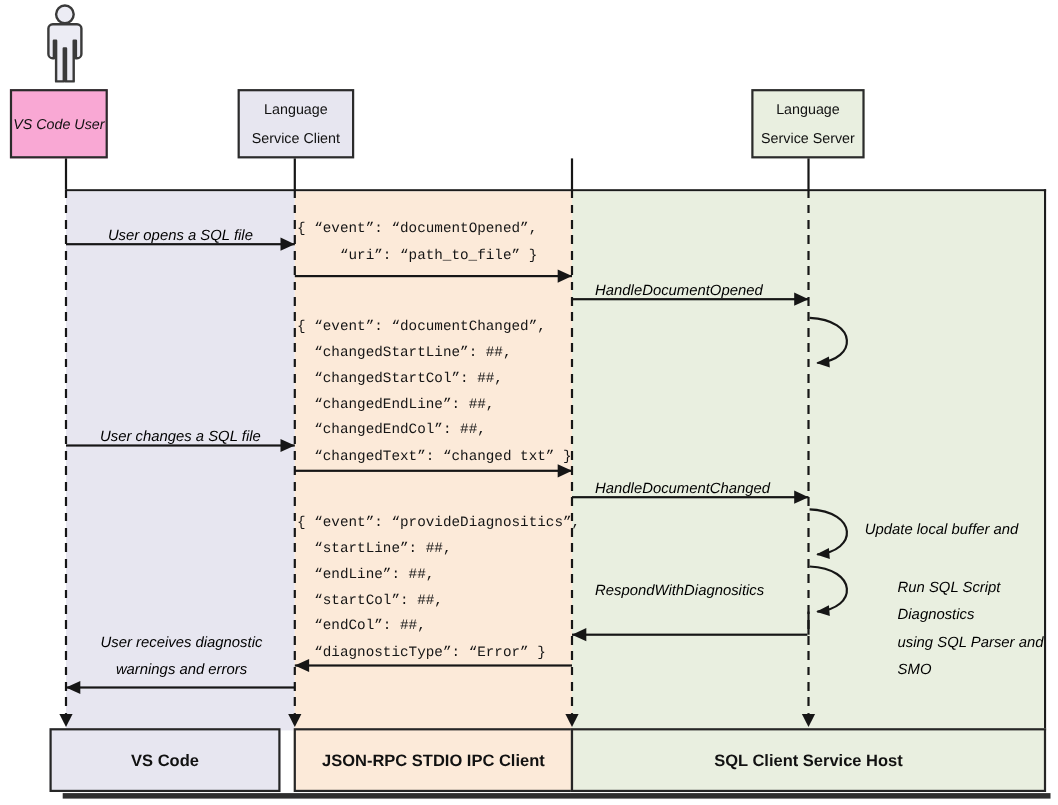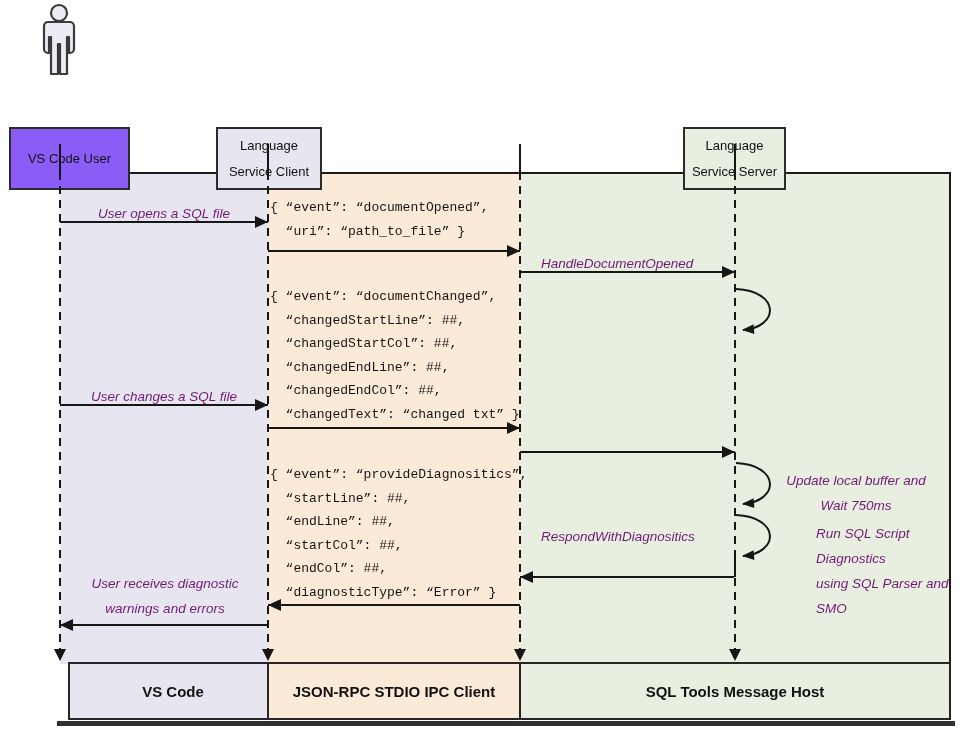--- a/index.html
+++ b/index.html
@@ -5,38 +5,38 @@
   html,body { margin:0; padding:0; background:#ffffff; }
   body { font-family:"Liberation Sans", sans-serif; color:#111; }
   .canvas { position:relative; width:962px; height:732px; background:#fff; overflow:hidden; }
 
   .lanes { position:absolute; left:60px; top:172px; width:889px; height:490px;
            border-top:2px solid #1c1c1c; border-right:2px solid #1c1c1c; display:flex; }
   .lane { height:100%; }
 
   .hbox { position:absolute; top:81px; height:63px; border:2px solid #2b2b2b;
           display:flex; flex-direction:column; align-items:center; justify-content:center;
-          font-size:13px; line-height:26px; box-sizing:border-box; text-align:center;margin-top:46px; }
+          font-size:13px; line-height:26px; box-sizing:border-box; text-align:center; }
 
   .stub  { position:absolute; width:2px; background:#161616; }
   .dash  { position:absolute; width:2px; top:172px; height:477px;
            background:repeating-linear-gradient(to bottom,#161616 0 8px, transparent 8px 14px); }
   .downarrow { position:absolute; top:649px; width:0; height:0;
            border-left:6px solid transparent; border-right:6px solid transparent;
            border-top:12px solid #161616; }
 
   .arr { position:absolute; height:2px; background:#161616; }
   .arr-r::after { content:""; position:absolute; right:0; top:-5px; width:0; height:0;
            border-top:6px solid transparent; border-bottom:6px solid transparent;
            border-left:13px solid #161616; }
   .arr-l::before { content:""; position:absolute; left:0; top:-5px; width:0; height:0;
            border-top:6px solid transparent; border-bottom:6px solid transparent;
            border-right:13px solid #161616; }
 
-  .lbl { position:absolute; font-style:italic; font-size:13.5px; color:#701a75; line-height:25px; }
+  .lbl { position:absolute; font-style:italic; font-size:13.5px; color:#000000; line-height:25px; }
 
   .code { position:absolute; font-family:"Liberation Mono", monospace; font-size:13px;
           line-height:23.5px; color:#151515; }
   .code div { white-space:pre; }
 
   .loop { position:absolute; }
 
   .fbox { position:absolute; top:662px; height:58px; border:2px solid #262626;
           display:flex; align-items:center; justify-content:center;
           font-weight:bold; font-size:15px; box-sizing:border-box; }
@@ -52,21 +52,21 @@
     <div class="lane" style="width: 208px; background: rgb(231, 230, 240);"></div>
     <div class="lane" style="width: 252px; background: rgb(252, 234, 217);"></div>
     <div class="lane" style="width: 429px; background: rgb(233, 239, 224);"></div>
   </div>
 
   <svg class="actor" style="position:absolute; left:36px; top:3px;" width="46" height="74" viewBox="0 0 46 74">
     <circle cx="23" cy="10" r="8" fill="#ececf4" stroke="#3a3a3a" stroke-width="2.2"></circle>
     <path d="M12,19 H34 A4,4 0 0 1 38,23 V46 A4,4 0 0 1 34,50 H33 V34 H31 V71 H24 V41 H22 V71 H15 V34 H13 V50 H12 A4,4 0 0 1 8,46 V23 A4,4 0 0 1 12,19 Z" fill="#ececf4" stroke="#3a3a3a" stroke-width="2.2" stroke-linejoin="round"></path>
   </svg>
 
-  <div class="hbox" style="left: 9px; width: 121px; background: #8b5cf6;">
+  <div class="hbox" style="left: 9px; width: 89px; background: #f9a8d4; font-style: italic;">
     <span>VS Code User</span>
   </div>
   <div class="hbox" style="left: 216px; width: 106px; background: rgb(231, 230, 240);">
     <span>Language</span>
     <span>Service Client</span>
   </div>
   <div class="hbox" style="left: 683px; width: 103px; background: rgb(233, 239, 224);">
     <span>Language</span>
     <span>Service Server</span>
   </div>
@@ -108,61 +108,61 @@
   <svg class="loop" style="left:734px; top:459px;" width="56" height="50" viewBox="0 0 56 50">
     <path d="M2,4 C46,6 46,42 9,45" fill="none" stroke="#161616" stroke-width="2" marker-end="url(#ah)"></path>
   </svg>
   <svg class="loop" style="left:734px; top:511px;" width="56" height="50" viewBox="0 0 56 50">
     <path d="M2,4 C46,6 46,42 9,45" fill="none" stroke="#161616" stroke-width="2" marker-end="url(#ah)"></path>
   </svg>
 
   <div class="lbl" style="left:60px; top:201px; width:208px; text-align:center;">User opens a SQL file</div>
   <div class="lbl" style="left:541px; top:251px;">HandleDocumentOpened</div>
   <div class="lbl" style="left:60px; top:384px; width:208px; text-align:center;">User changes a SQL file</div>
+  <div class="lbl" style="left:541px; top:431px;">HandleDocumentChanged</div>
   <div class="lbl" style="left:541px; top:524px;">RespondWithDiagnositics</div>
   <div class="lbl" style="left:60px; top:571px; width:210px; text-align:center;">
     <div>User receives diagnostic</div>
     <div>warnings and errors</div>
   </div>
 
   <div class="lbl" style="left:776px; top:468px; width:160px; text-align:center;">
     <div>Update local buffer and</div>
-    <div>Wait 750ms</div>
   </div>
   <div class="lbl" style="left:776px; top:521px;margin-left:40px;">
     <div>Run SQL Script Diagnostics</div>
     <div>using SQL Parser and SMO</div>
   </div>
 
-  <div class="code" style="left:270px; top:196px;">
+  <div class="code" style="left:270px; top:196px;text-align:right;">
     <div>{ “event”: “documentOpened”,</div>
     <div>  “uri”: “path_to_file” }</div>
   </div>
   <div class="code" style="left:270px; top:285px;">
     <div>{ “event”: “documentChanged”,</div>
     <div>  “changedStartLine”: ##,</div>
     <div>  “changedStartCol”: ##,</div>
     <div>  “changedEndLine”: ##,</div>
     <div>  “changedEndCol”: ##,</div>
     <div>  “changedText”: “changed txt” }</div>
   </div>
   <div class="code" style="left:270px; top:463px;">
     <div>{ “event”: “provideDiagnositics”,</div>
     <div>  “startLine”: ##,</div>
     <div>  “endLine”: ##,</div>
     <div>  “startCol”: ##,</div>
     <div>  “endCol”: ##,</div>
     <div>  “diagnosticType”: “Error” }</div>
   </div>
 
-  <div class="fbox" style="left: 68px; width: 210px; background: rgb(231, 230, 240);">
+  <div class="fbox" style="left: 45px; width: 210px; background: rgb(231, 230, 240);">
     <span>VS Code</span>
   </div>
   <div class="fbox" style="left: 267px; width: 254px; background: rgb(252, 234, 217);">
     <span>JSON-RPC STDIO IPC Client</span>
   </div>
   <div class="fbox" style="left: 519px; width: 432px; background: rgb(233, 239, 224);">
-    <span>SQL Tools Message Host</span>
+    <span>SQL Client Service Host</span>
   </div>
 
   <div class="baseline"></div>
 
 </div>
 
 </body></html>

